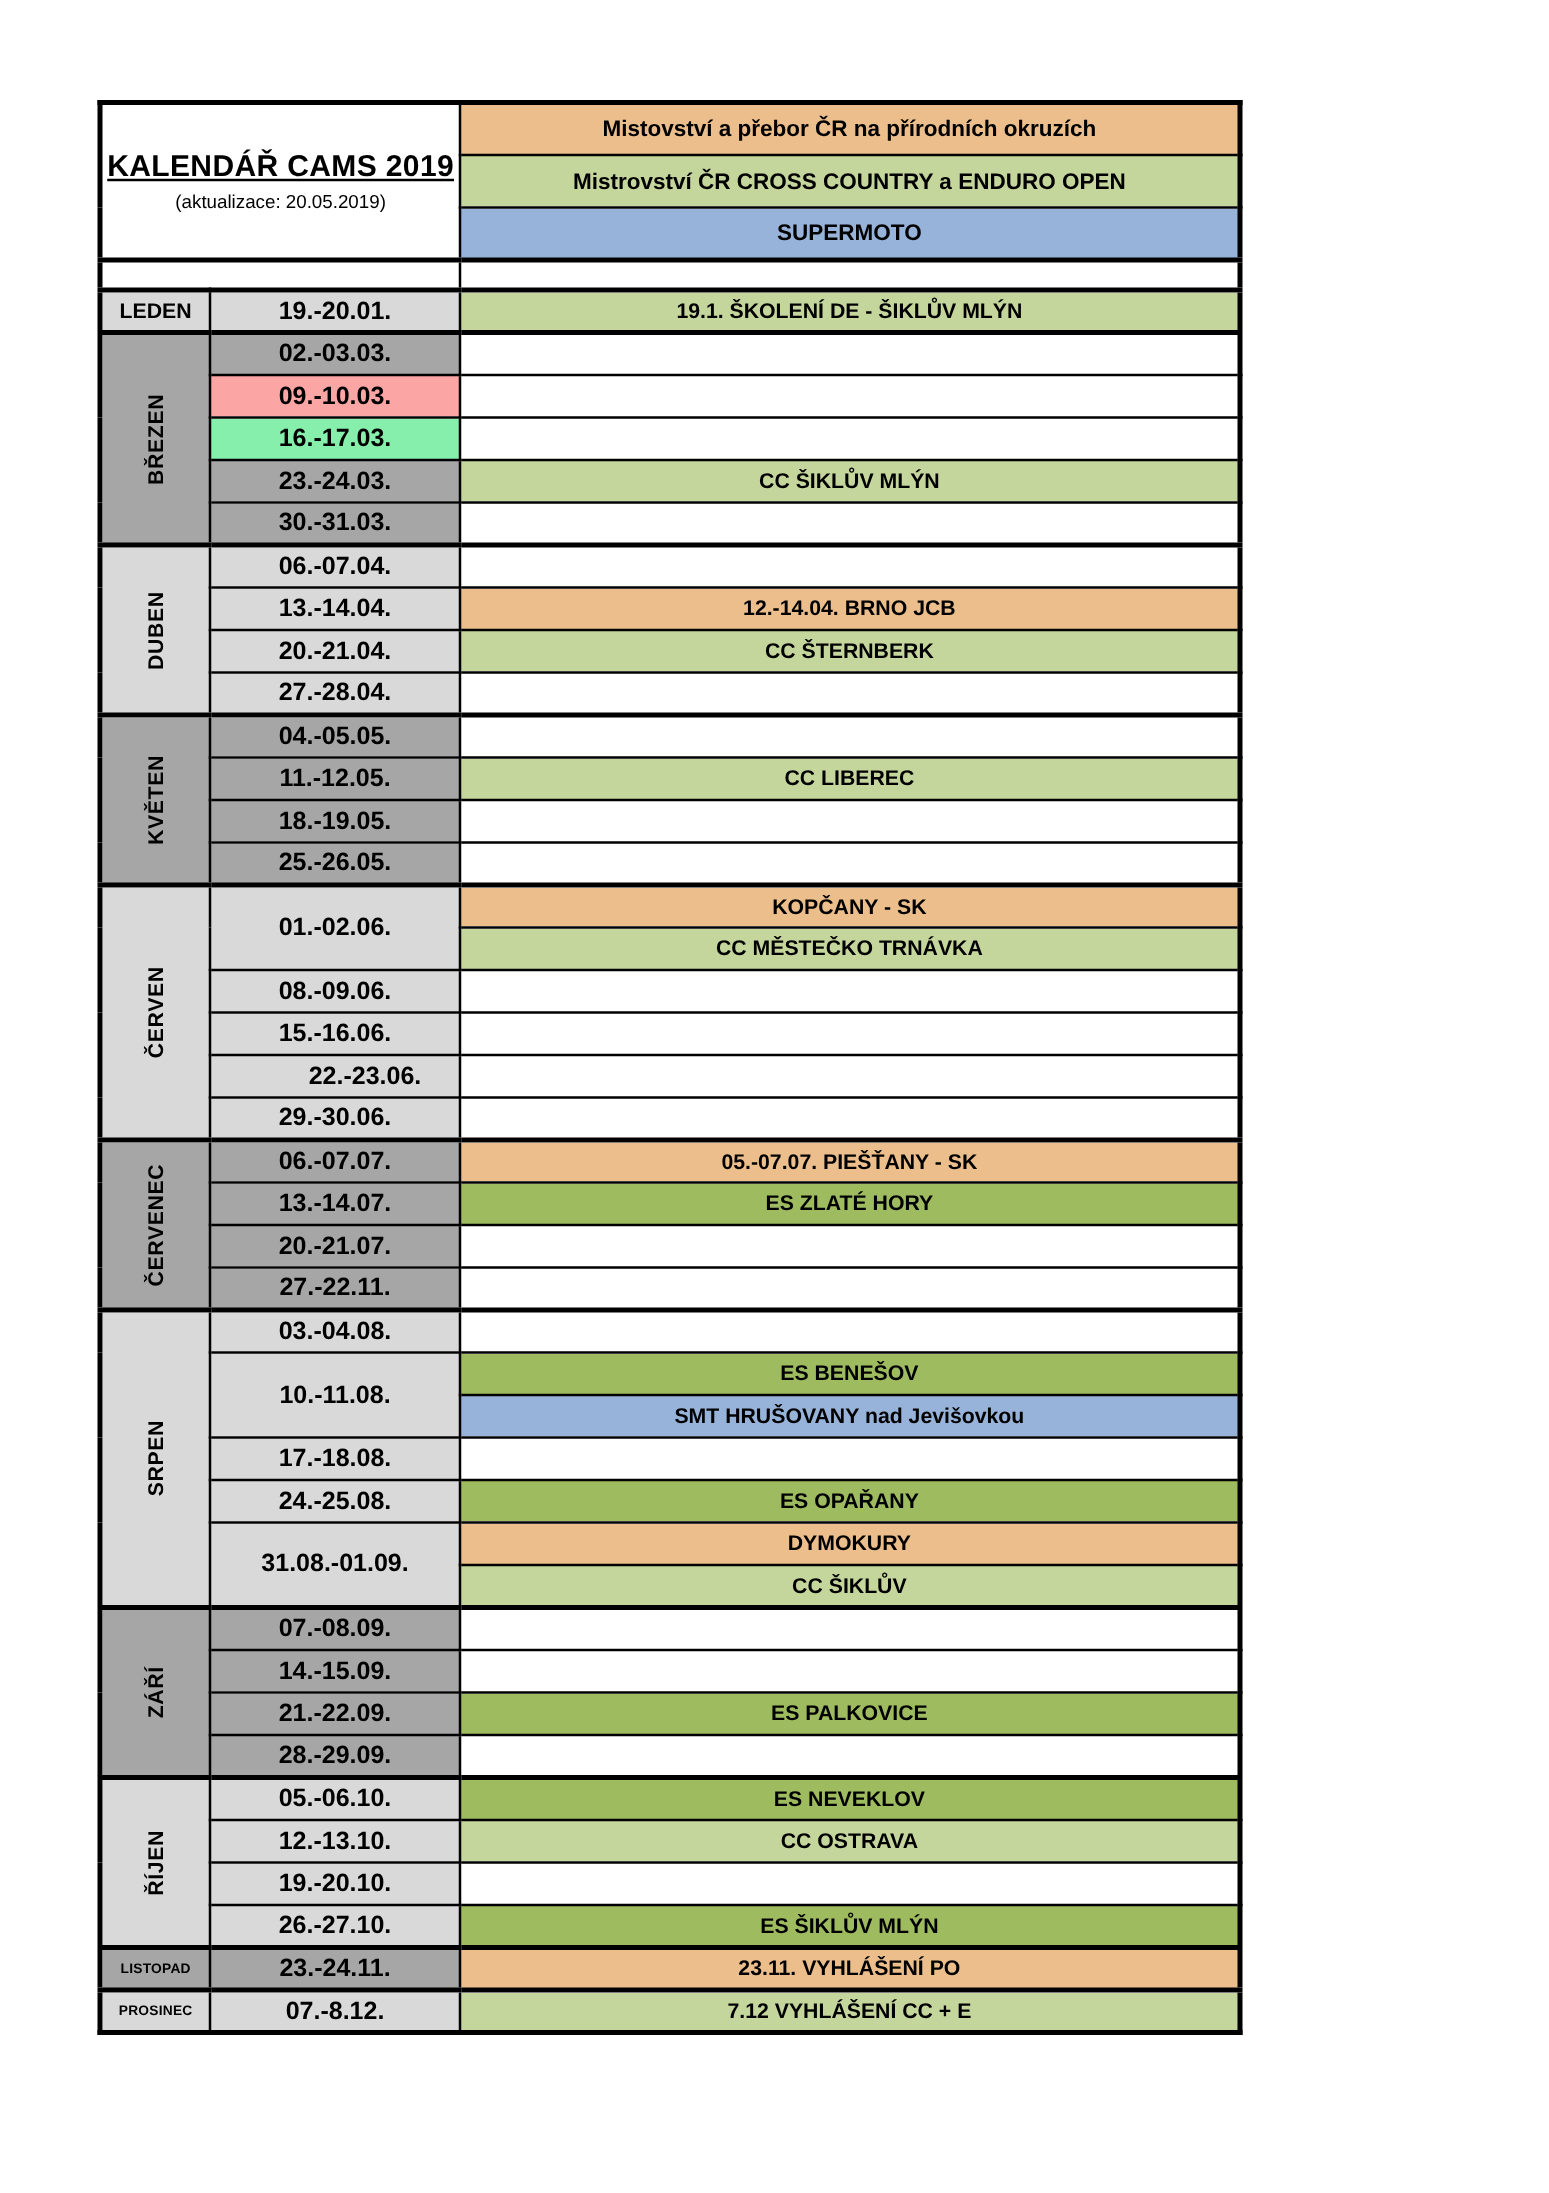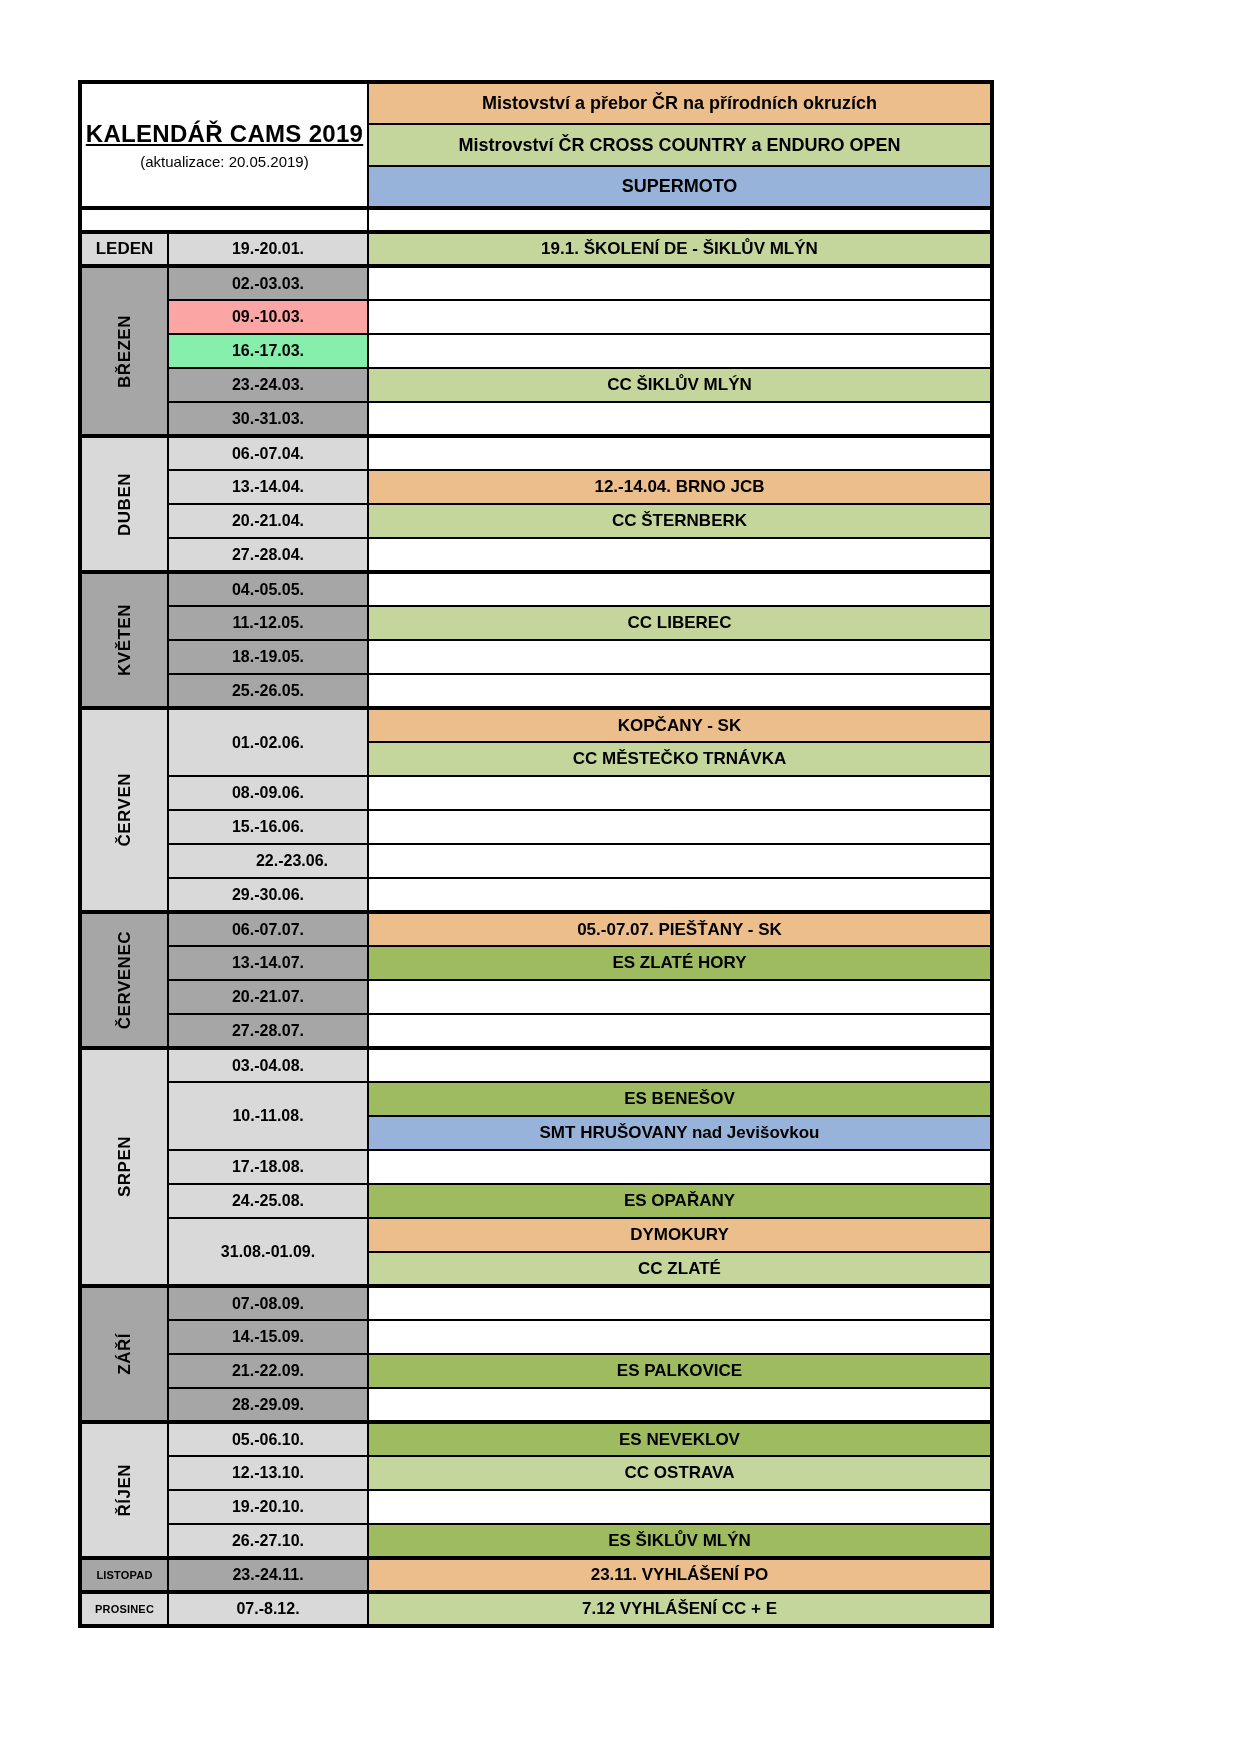--- a/index.html
+++ b/index.html
@@ -76,21 +76,21 @@
     margin: 0 auto;
     font-size: 17px;
     letter-spacing: 0.5px;
     white-space: nowrap;
   }
   .month-cell .hlabel { font-size: 17px; }
   .month-cell .hlabel-small { font-size: 11px; letter-spacing: 0.2px; }
   .date-cell {
     text-align: center;
     vertical-align: middle;
-    font-size: 16px;
+    font-size: 20px;
     font-weight: bold;
   }
   .event-cell {
     text-align: center;
     vertical-align: middle;
     font-size: 17px;
     font-weight: bold;
     white-space: nowrap;
   }
 </style>
@@ -228,21 +228,21 @@
           </tr>
           <tr class="body-row">
             <td class="date-cell" rowspan="1" style="background: rgb(166, 166, 166);">13.-14.07.</td>
             <td class="event-cell" style="background: rgb(158, 188, 95);">ES ZLATÉ HORY</td>
           </tr>
           <tr class="body-row">
             <td class="date-cell" rowspan="1" style="background: rgb(166, 166, 166);">20.-21.07.</td>
             <td class="event-cell" style="background: rgb(255, 255, 255);"></td>
           </tr>
           <tr class="body-row">
-            <td class="date-cell" rowspan="1" style="background: rgb(166, 166, 166);">27.-28.07.</td>
+            <td class="date-cell" rowspan="1" style="background: rgb(166, 166, 166);">27.-22.11.</td>
             <td class="event-cell" style="background: rgb(255, 255, 255);"></td>
           </tr>
           <tr class="body-row month-start">
             <th class="month-cell" rowspan="7" style="background: rgb(217, 217, 217);">
               <div class="vlabel">SRPEN</div>
             </th>
             <td class="date-cell" rowspan="1" style="background: rgb(217, 217, 217);">03.-04.08.</td>
             <td class="event-cell" style="background: rgb(255, 255, 255);"></td>
           </tr>
           <tr class="body-row">
@@ -258,21 +258,21 @@
           </tr>
           <tr class="body-row">
             <td class="date-cell" rowspan="1" style="background: rgb(217, 217, 217);">24.-25.08.</td>
             <td class="event-cell" style="background: rgb(158, 188, 95);">ES OPAŘANY</td>
           </tr>
           <tr class="body-row">
             <td class="date-cell" rowspan="2" style="background: rgb(217, 217, 217);">31.08.-01.09.</td>
             <td class="event-cell" style="background: rgb(235, 190, 140);">DYMOKURY</td>
           </tr>
           <tr class="body-row">
-            <td class="event-cell" style="background: rgb(197, 214, 157);">CC ZLATÉ</td>
+            <td class="event-cell" style="background: rgb(197, 214, 157);">CC ŠIKLŮV</td>
           </tr>
           <tr class="body-row month-start">
             <th class="month-cell" rowspan="4" style="background: rgb(166, 166, 166);">
               <div class="vlabel">ZÁŘÍ</div>
             </th>
             <td class="date-cell" rowspan="1" style="background: rgb(166, 166, 166);">07.-08.09.</td>
             <td class="event-cell" style="background: rgb(255, 255, 255);"></td>
           </tr>
           <tr class="body-row">
             <td class="date-cell" rowspan="1" style="background: rgb(166, 166, 166);">14.-15.09.</td>

